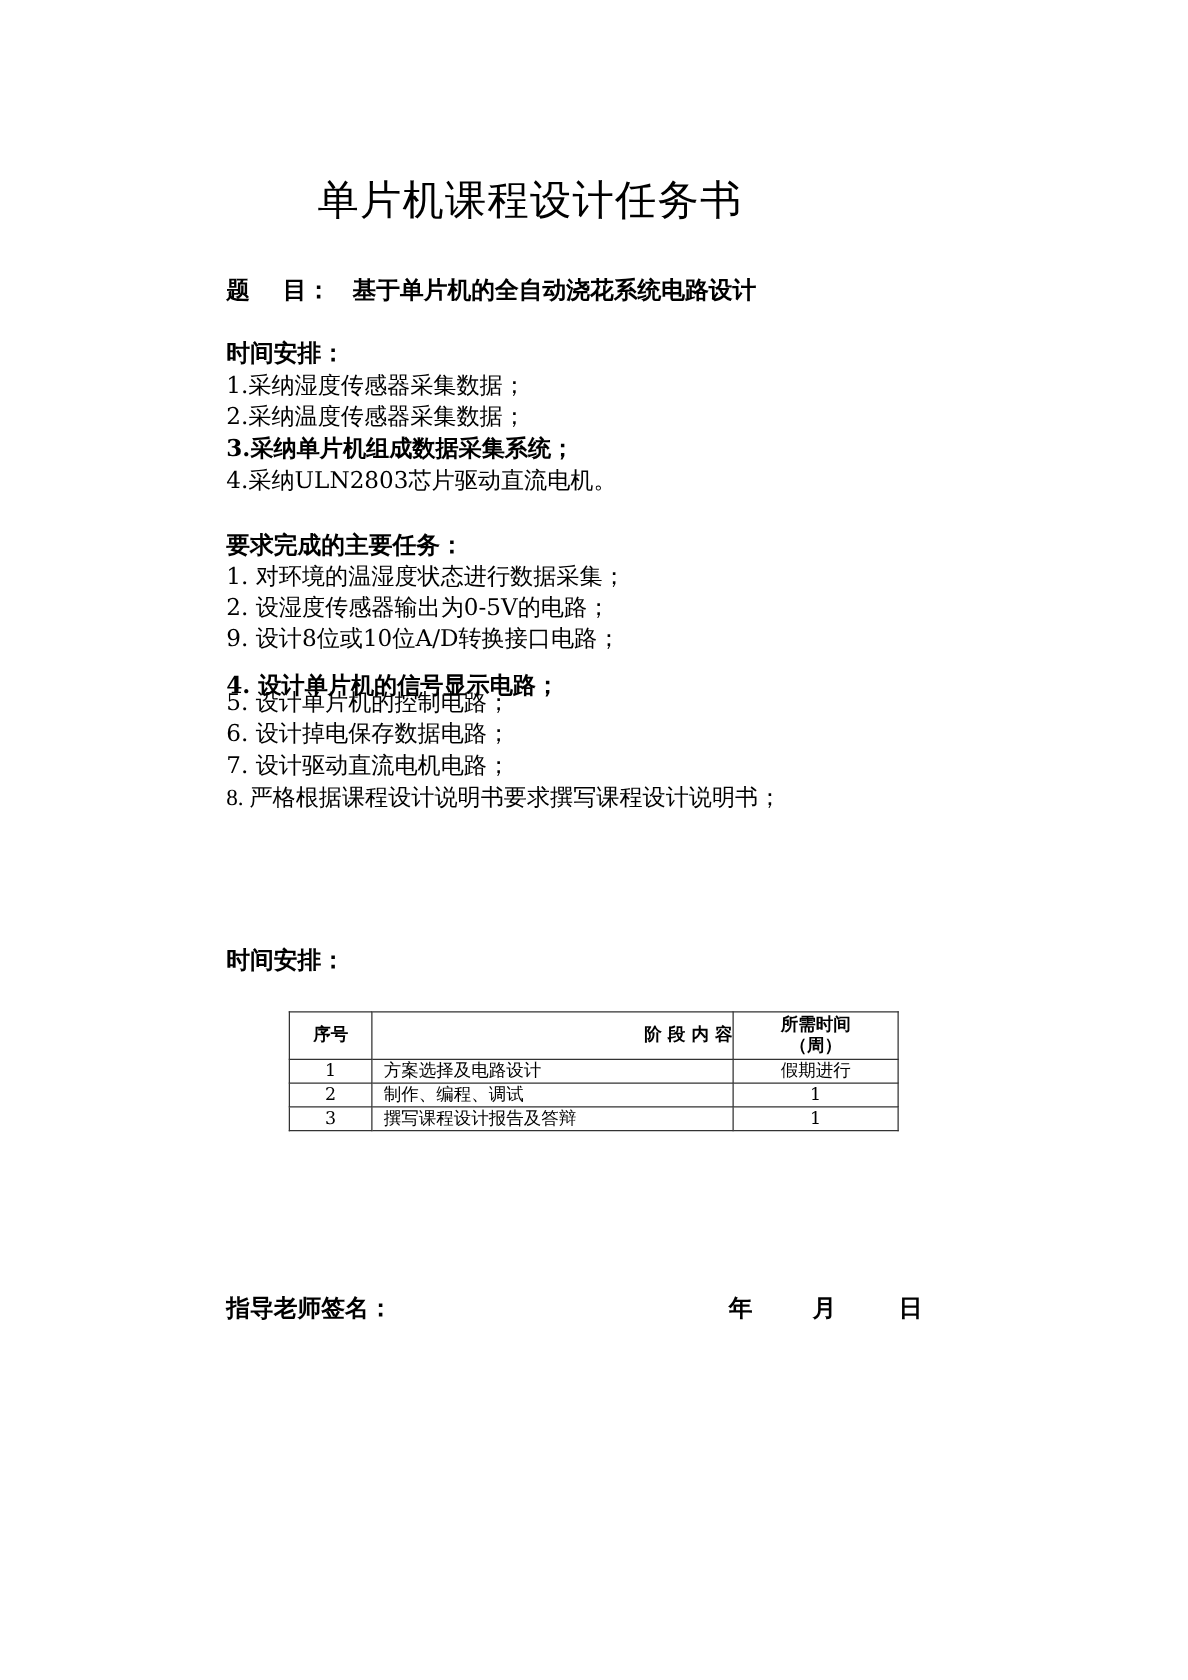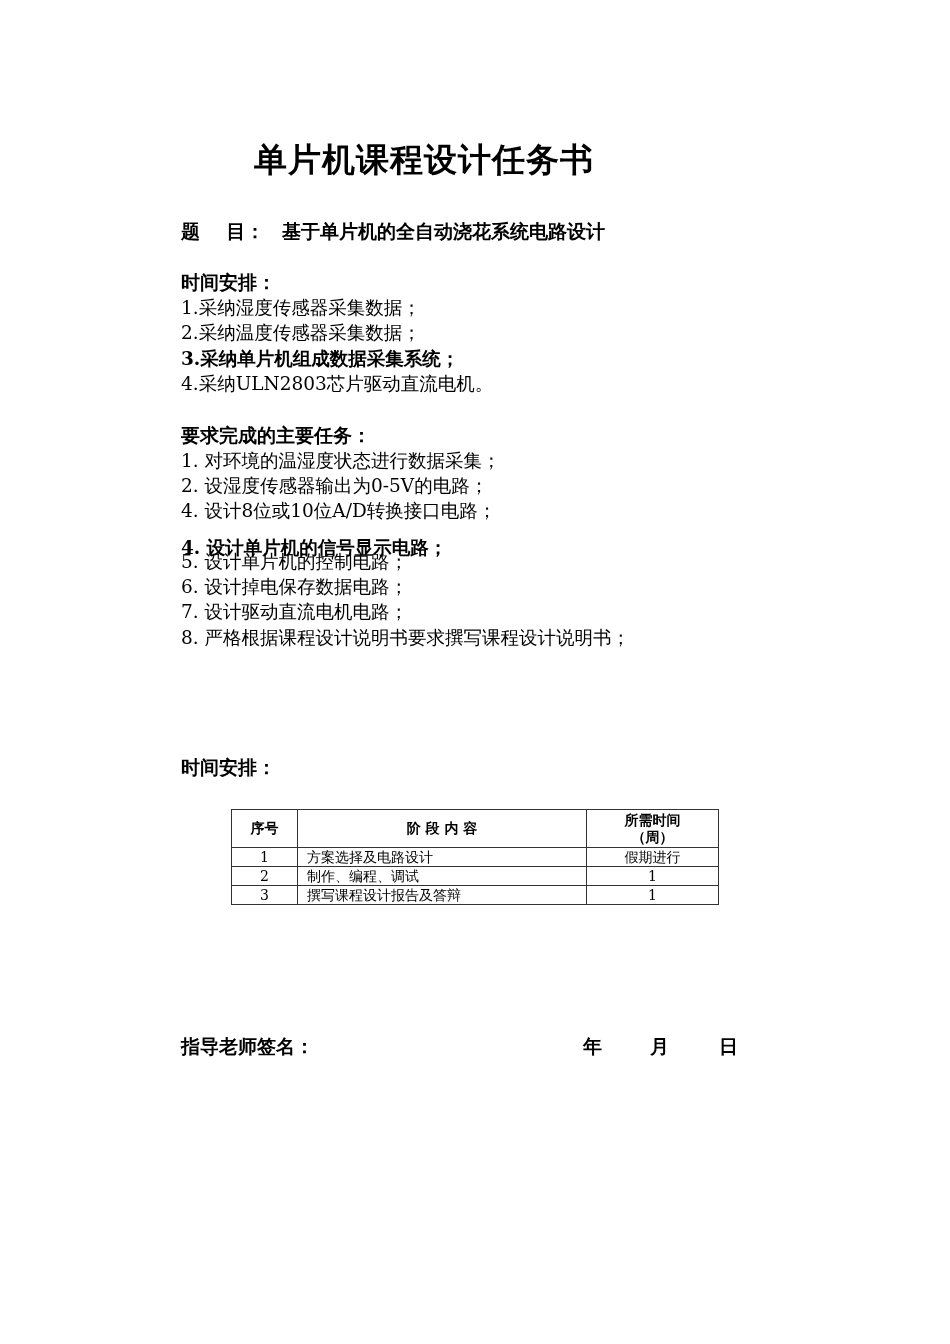--- a/index.html
+++ b/index.html
@@ -1,18 +1,18 @@
 <!DOCTYPE html>
 <html><head>
 <meta charset="utf-8">
 <style>
   html, body { margin:0; padding:0; background:#ffffff; }
   body { width:950px; height:1344px; position:relative; overflow:hidden; color:#000; }
   .abs { position:absolute; white-space:nowrap; }
-  .title { left:0; width:804px; top:138px; text-align:center; font-family:"DejaVu Sans", sans-serif; font-weight:bold; font-size:33px; letter-spacing:1px; padding-left:44px; box-sizing:border-box; }
+  .title { left:0; width:804px; top:138px; text-align:center; font-family:"DejaVu Sans", sans-serif; font-weight:normal; font-size:33px; letter-spacing:1px; padding-left:44px; box-sizing:border-box; }
   .bold { font-family:"DejaVu Sans", sans-serif; font-weight:bold; font-size:19px; }
   .serif { font-family:"DejaVu Serif", serif; font-size:18.5px; }
   .line { left:181px; }
   .subject-label { left:181px; top:219px; }
   .subject-value { left:282px; top:219px; }
   table.sched { position:absolute; left:231px; top:809px; width:488px; border-collapse:collapse; font-family:"DejaVu Serif", serif; font-size:14px; }
   table.sched td { border:1px solid #333; padding:0; line-height:18px; }
   table.sched td.hdr { font-family:"DejaVu Sans", sans-serif; font-weight:bold; font-size:14px; text-align:center; height:37px; line-height:17px; }
   table.sched td.c { text-align:center; }
   table.sched td.l { text-align:left; padding-left:9px; }
@@ -31,34 +31,34 @@
 
 <div class="abs bold line" style="top:270px;">时间安排：</div>
 <div class="abs serif line" style="top:295px;">1.采纳湿度传感器采集数据；</div>
 <div class="abs serif line" style="top:320px;">2.采纳温度传感器采集数据；</div>
 <div class="abs serif line" style="top:346px;font-weight:bold;">3.采纳单片机组成数据采集系统；</div>
 <div class="abs serif line" style="top:371px;">4.采纳ULN2803芯片驱动直流电机。</div>
 
 <div class="abs bold line" style="top:423px;">要求完成的主要任务：</div>
 <div class="abs serif line" style="top:448px;">1. 对环境的温湿度状态进行数据采集；</div>
 <div class="abs serif line" style="top:473px;">2. 设湿度传感器输出为0-5V的电路；</div>
-<div class="abs serif line" style="top:498px;">4. 设计8位或10位A/D转换接口电路；</div>
+<div class="abs serif line" style="top:498px;">9. 设计8位或10位A/D转换接口电路；</div>
 <div class="abs serif line" style="top:535px;font-weight:bold;">4. 设计单片机的信号显示电路；</div>
 <div class="abs serif line" style="top:549px;">5. 设计单片机的控制电路；</div>
 <div class="abs serif line" style="top:574px;">6. 设计掉电保存数据电路；</div>
 <div class="abs serif line" style="top:599px;">7. 设计驱动直流电机电路；</div>
-<div class="abs serif line" style="top:625px;">8. 严格根据课程设计说明书要求撰写课程设计说明书；</div>
+<div class="abs serif line" style="top:625px;font-family:Liberation Serif, serif;">8. 严格根据课程设计说明书要求撰写课程设计说明书；</div>
 
 <div class="abs bold line" style="top:755px;">时间安排：</div>
 
 <table class="sched">
   <tbody>
       <tr>
     <td class="hdr" style="width:65px;">序号</td>
-    <td class="hdr" style="width:288px;">阶 段 内 容</td>
+    <td class="hdr" style="width:288px;text-align:right;">阶 段 内 容</td>
     <td class="hdr" style="width:131px;">
       <div>所需时间</div>
       <div>（周）</div>
     </td>
   </tr>
   <tr>
     <td class="c">1</td>
     <td class="l">方案选择及电路设计</td>
     <td class="c">假期进行</td>
   </tr>

